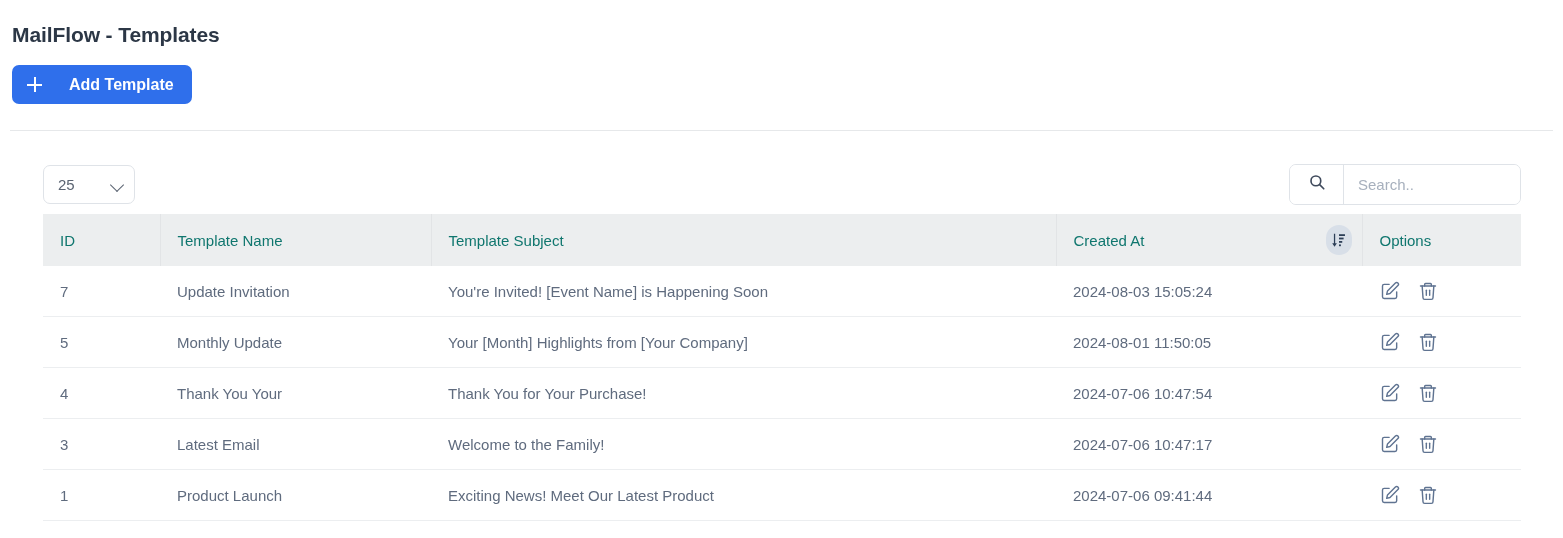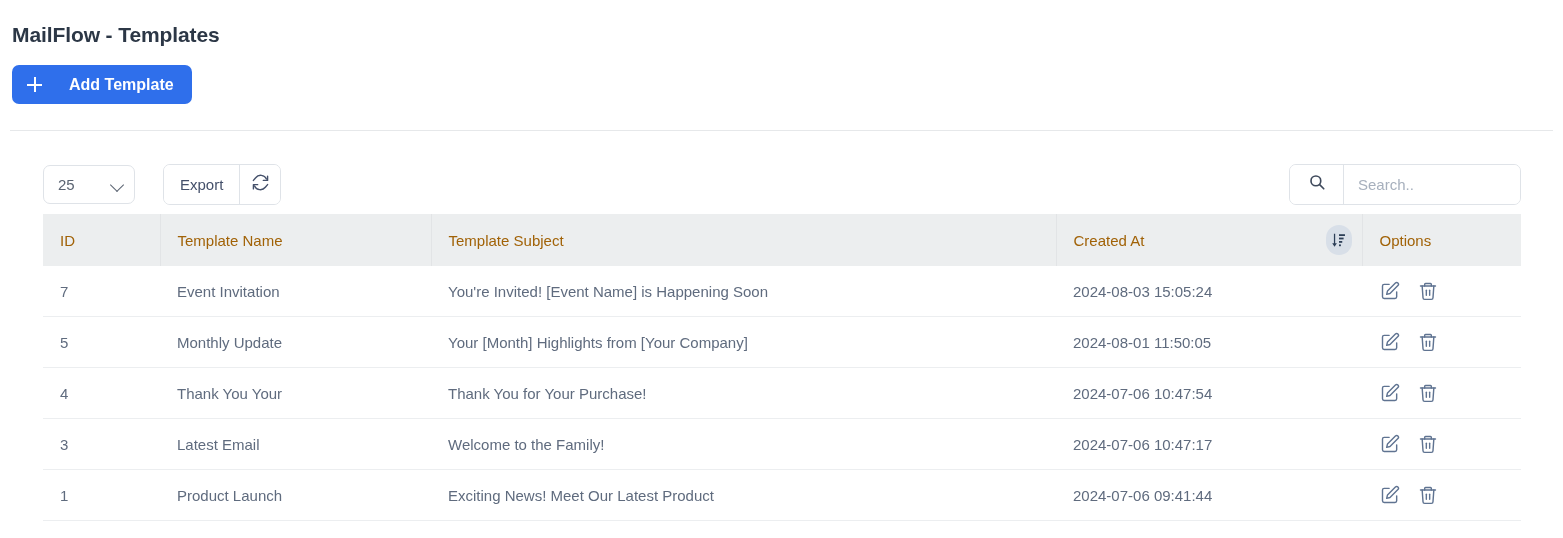--- a/index.html
+++ b/index.html
@@ -172,21 +172,21 @@
     width: 1478px;
     border-collapse: collapse;
     table-layout: fixed;
   }
   table.data-table thead th {
     background: #eceeef;
     height: 52px;
     text-align: left;
     font-size: 15px;
     font-weight: normal;
-    color: #a16207;
+    color: #0f766e;
     padding: 0 0 0 17px;
     border-right: 1px solid #e2e4e6;
     vertical-align: middle;
     position: relative;
   }
   table.data-table thead th:last-child { border-right: none; }
 
   .th-created { padding-right: 40px !important; }
   .sort-icon-wrap {
     position: absolute;
@@ -253,33 +253,20 @@
   <div class="toolbar">
     <div class="toolbar-left">
 
       <span class="select-wrap">
         <select class="length-select">
           <option>25</option>
         </select>
         <span class="chev"></span>
       </span>
 
-      <div class="btn-group">
-        <button class="btn-export">Export</button>
-        <button class="btn-refresh">
-          <span>
-            <svg width="17" height="17" viewBox="0 0 24 24" fill="none" stroke="#44506a" stroke-width="2" stroke-linecap="round" stroke-linejoin="round">
-              <polyline points="22 3 22 9 16 9"></polyline>
-              <polyline points="2 21 2 15 8 15"></polyline>
-              <path d="M20.4 7.1A9 9 0 0 0 5.2 5.2L2 9"></path>
-              <path d="M3.6 16.9a9 9 0 0 0 15.2 1.9L22 15"></path>
-            </svg>
-          </span>
-        </button>
-      </div>
 
     </div>
 
     <div class="search-group">
       <span class="search-icon-box">
         <span>
           <svg width="18" height="18" viewBox="0 0 24 24" fill="none" stroke="#3f4a5c" stroke-width="2.2" stroke-linecap="round">
             <circle cx="10.5" cy="10.5" r="6.5"></circle>
             <line x1="15.5" y1="15.5" x2="21" y2="21"></line>
           </svg>
@@ -315,21 +302,21 @@
               </svg>
             </span>
           </th>
           <th>Options</th>
         </tr>
       </thead>
       <tbody>
 
         <tr>
           <td>7</td>
-          <td>Event Invitation</td>
+          <td>Update Invitation</td>
           <td>You're Invited! [Event Name] is Happening Soon</td>
           <td>2024-08-03 15:05:24</td>
           <td class="options-cell">
             <div class="options-inner">
               <span class="icon-btn">
                 <svg width="20" height="20" viewBox="0 0 24 24" fill="none" stroke="#5f7391" stroke-width="1.7" stroke-linecap="round" stroke-linejoin="round">
                   <path d="M11 4H5a2 2 0 0 0-2 2v13a2 2 0 0 0 2 2h13a2 2 0 0 0 2-2v-6"></path>
                   <path d="M18.5 2.5a2.12 2.12 0 0 1 3 3L12 15l-4 1 1-4z"></path>
                 </svg>
               </span>

